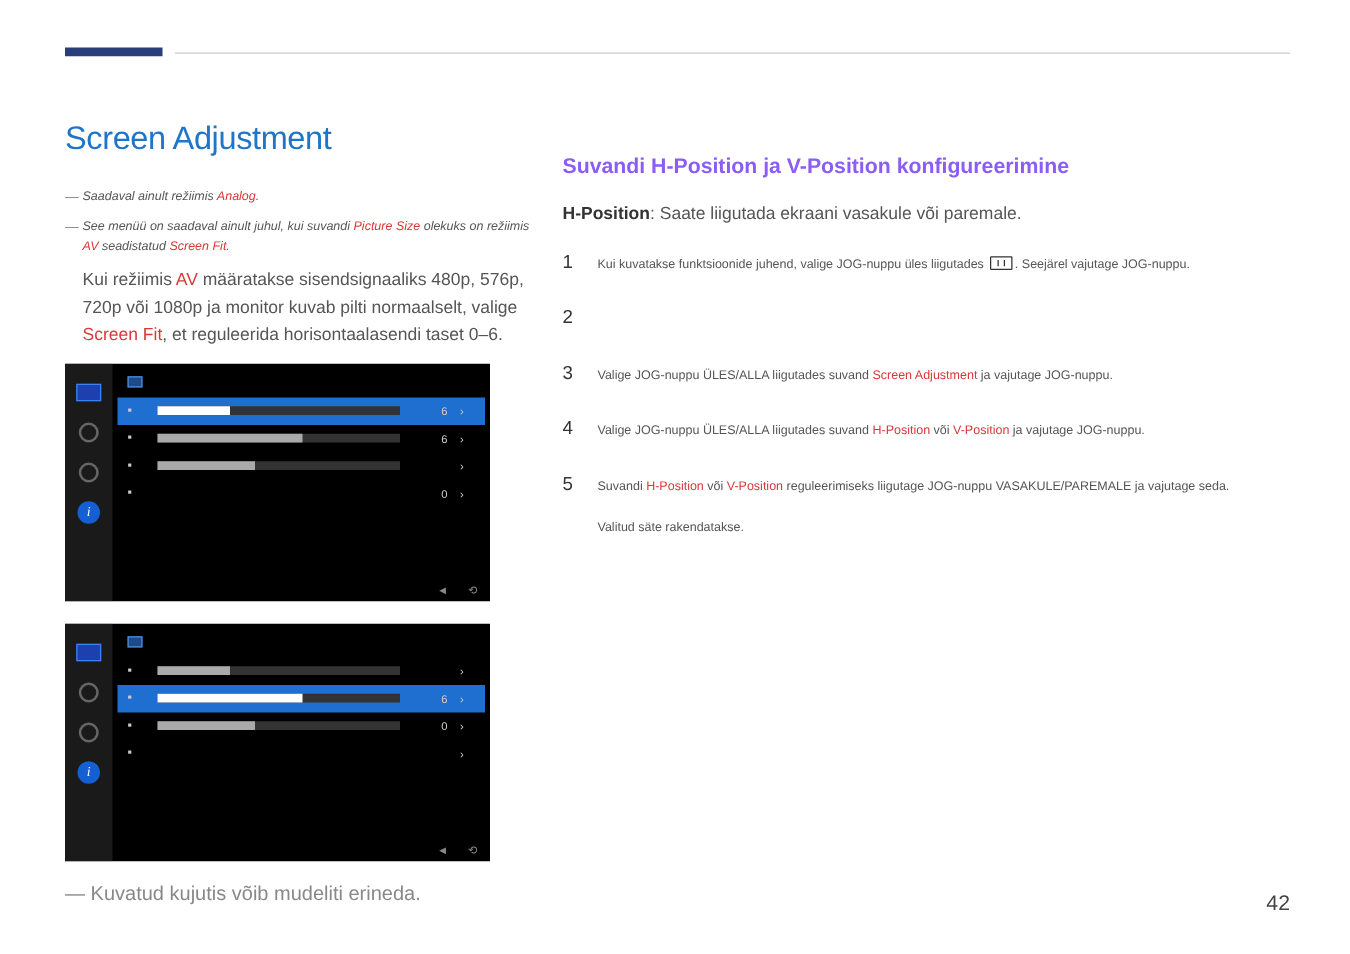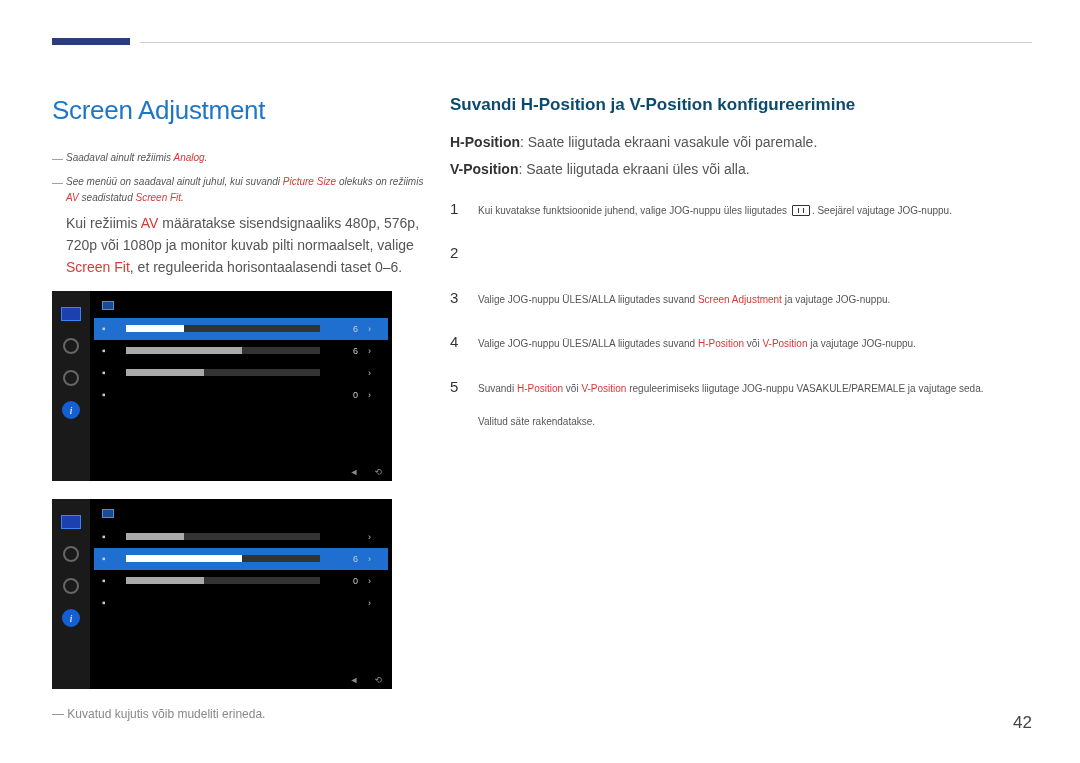--- a/index.html
+++ b/index.html
@@ -5,21 +5,21 @@
   * { margin: 0; padding: 0; box-sizing: border-box; }
   body { font-family: Arial, Helvetica, sans-serif; width: 1080px; height: 763px; background: #fff; color: #333; position: relative; }
   
   .header-bar { position: absolute; top: 38px; left: 52px; width: 78px; height: 7px; background: #2a3f7a; }
   .header-rule { position: absolute; top: 42px; left: 140px; right: 48px; height: 1px; background: #ccc; }
   
   .left-col { position: absolute; top: 95px; left: 52px; width: 380px; }
   .right-col { position: absolute; top: 95px; left: 450px; width: 590px; }
   
   .section-title { font-size: 26px; font-weight: 400; color: #1f76c8; margin-bottom: 24px; letter-spacing: -0.3px; }
-  .sub-title { font-size: 17px; font-weight: 600; color: #0c4a6e; margin-bottom: 16px; }
+  .sub-title { font-size: 17px; font-weight: 600; color: #8b5cf6; margin-bottom: 16px; margin-top: 28px; }
   
   .note-row { display: flex; font-size: 10px; color: #555; margin-bottom: 6px; line-height: 1.6; }
   .note-dash { width: 14px; flex-shrink: 0; color: #888; font-size: 11px; }
   .note-body { flex: 1; font-style: italic; }
   .note-indent { margin-left: 14px; font-size: 14px; color: #555; line-height: 1.6; margin-bottom: 6px; }
   
   .red { color: #d93838; }
   .bold { font-weight: 600; color: #333; }
   
   .osd { width: 340px; height: 190px; background: #000; margin: 12px 0 18px 0; position: relative; overflow: hidden; }
@@ -36,21 +36,21 @@
   .osd-row.sel { background: #1f6fd1; }
   .row-icon { width: 14px; font-size: 10px; color: #ccc; }
   .row-bar-out { flex: 1; height: 7px; background: #333; margin-right: 8px; }
   .row-bar-in { height: 100%; background: #aaa; }
   .osd-row.sel .row-bar-in { background: #fff; }
   .row-val { width: 20px; font-size: 9px; color: #ccc; text-align: right; }
   .row-arrow { width: 12px; font-size: 9px; color: #ccc; }
   
   .osd-foot { position: absolute; bottom: 4px; right: 10px; display: flex; gap: 16px; font-size: 9px; color: #888; }
   
-  .foot-note { font-size: 12px; color: #888; margin-top: 8px; }
+  .foot-note { font-size: 16px; color: #888; margin-top: 8px; }
   
   .def-line { font-size: 14px; color: #555; line-height: 1.7; margin-bottom: 3px; }
   .steps { margin-top: 16px; }
   .step { display: flex; gap: 16px; margin-bottom: 22px; font-size: 10px; color: #555; line-height: 1.5; align-items: baseline; }
   .step-num { font-size: 15px; color: #333; font-weight: 400; width: 12px; flex-shrink: 0; }
   .step-body { flex: 1; }
   .inline-icon { display: inline-block; width: 18px; height: 11px; border: 1.5px solid #333; border-radius: 1px; position: relative; vertical-align: -2px; margin: 0 2px; }
   .inline-icon::before, .inline-icon::after { content: ""; position: absolute; top: 2px; bottom: 2px; width: 1.5px; background: #333; }
   .inline-icon::before { left: 5px; }
   .inline-icon::after { left: 10px; }
@@ -195,21 +195,20 @@
       <span>⟲</span>
     </div>
   </div>
 
   <div class="foot-note">― <span>Kuvatud kujutis võib mudeliti erineda.</span></div>
 </div>
 
 <div class="right-col">
   <div class="sub-title">Suvandi H-Position ja V-Position konfigureerimine</div>
   <div class="def-line"><span class="red bold">H-Position</span><span>: Saate liigutada ekraani vasakule või paremale.</span></div>
-  <div class="def-line"><span class="red bold">V-Position</span><span>: Saate liigutada ekraani üles või alla.</span></div>
 
   <div class="steps">
     <div class="step">
       <div class="step-num">1</div>
       <div class="step-body">
         <span>Kui kuvatakse funktsioonide juhend, valige JOG-nuppu üles liigutades </span><span class="inline-icon"></span><span>. Seejärel vajutage JOG-nuppu.</span>
       </div>
     </div>
     <div class="step">
       <div class="step-num">2</div>

